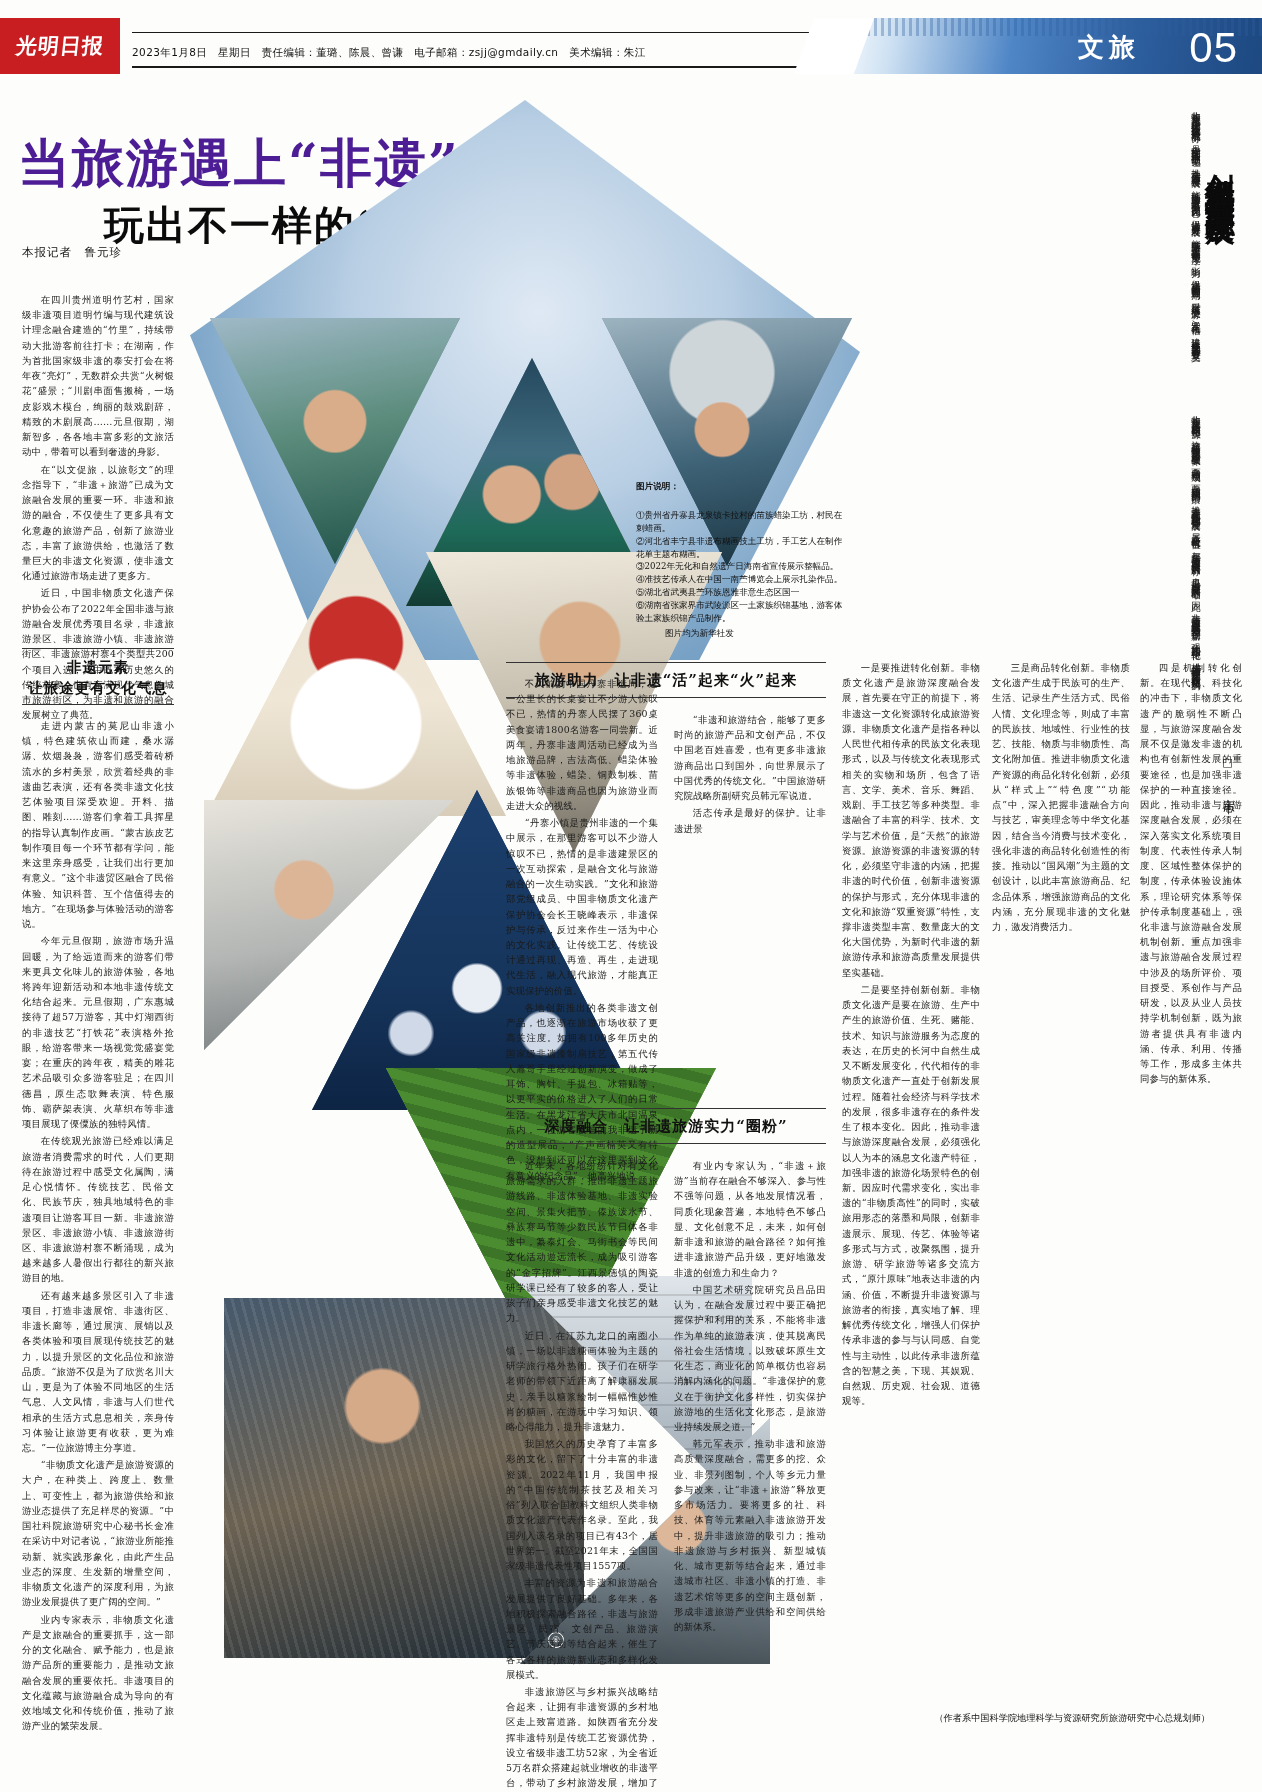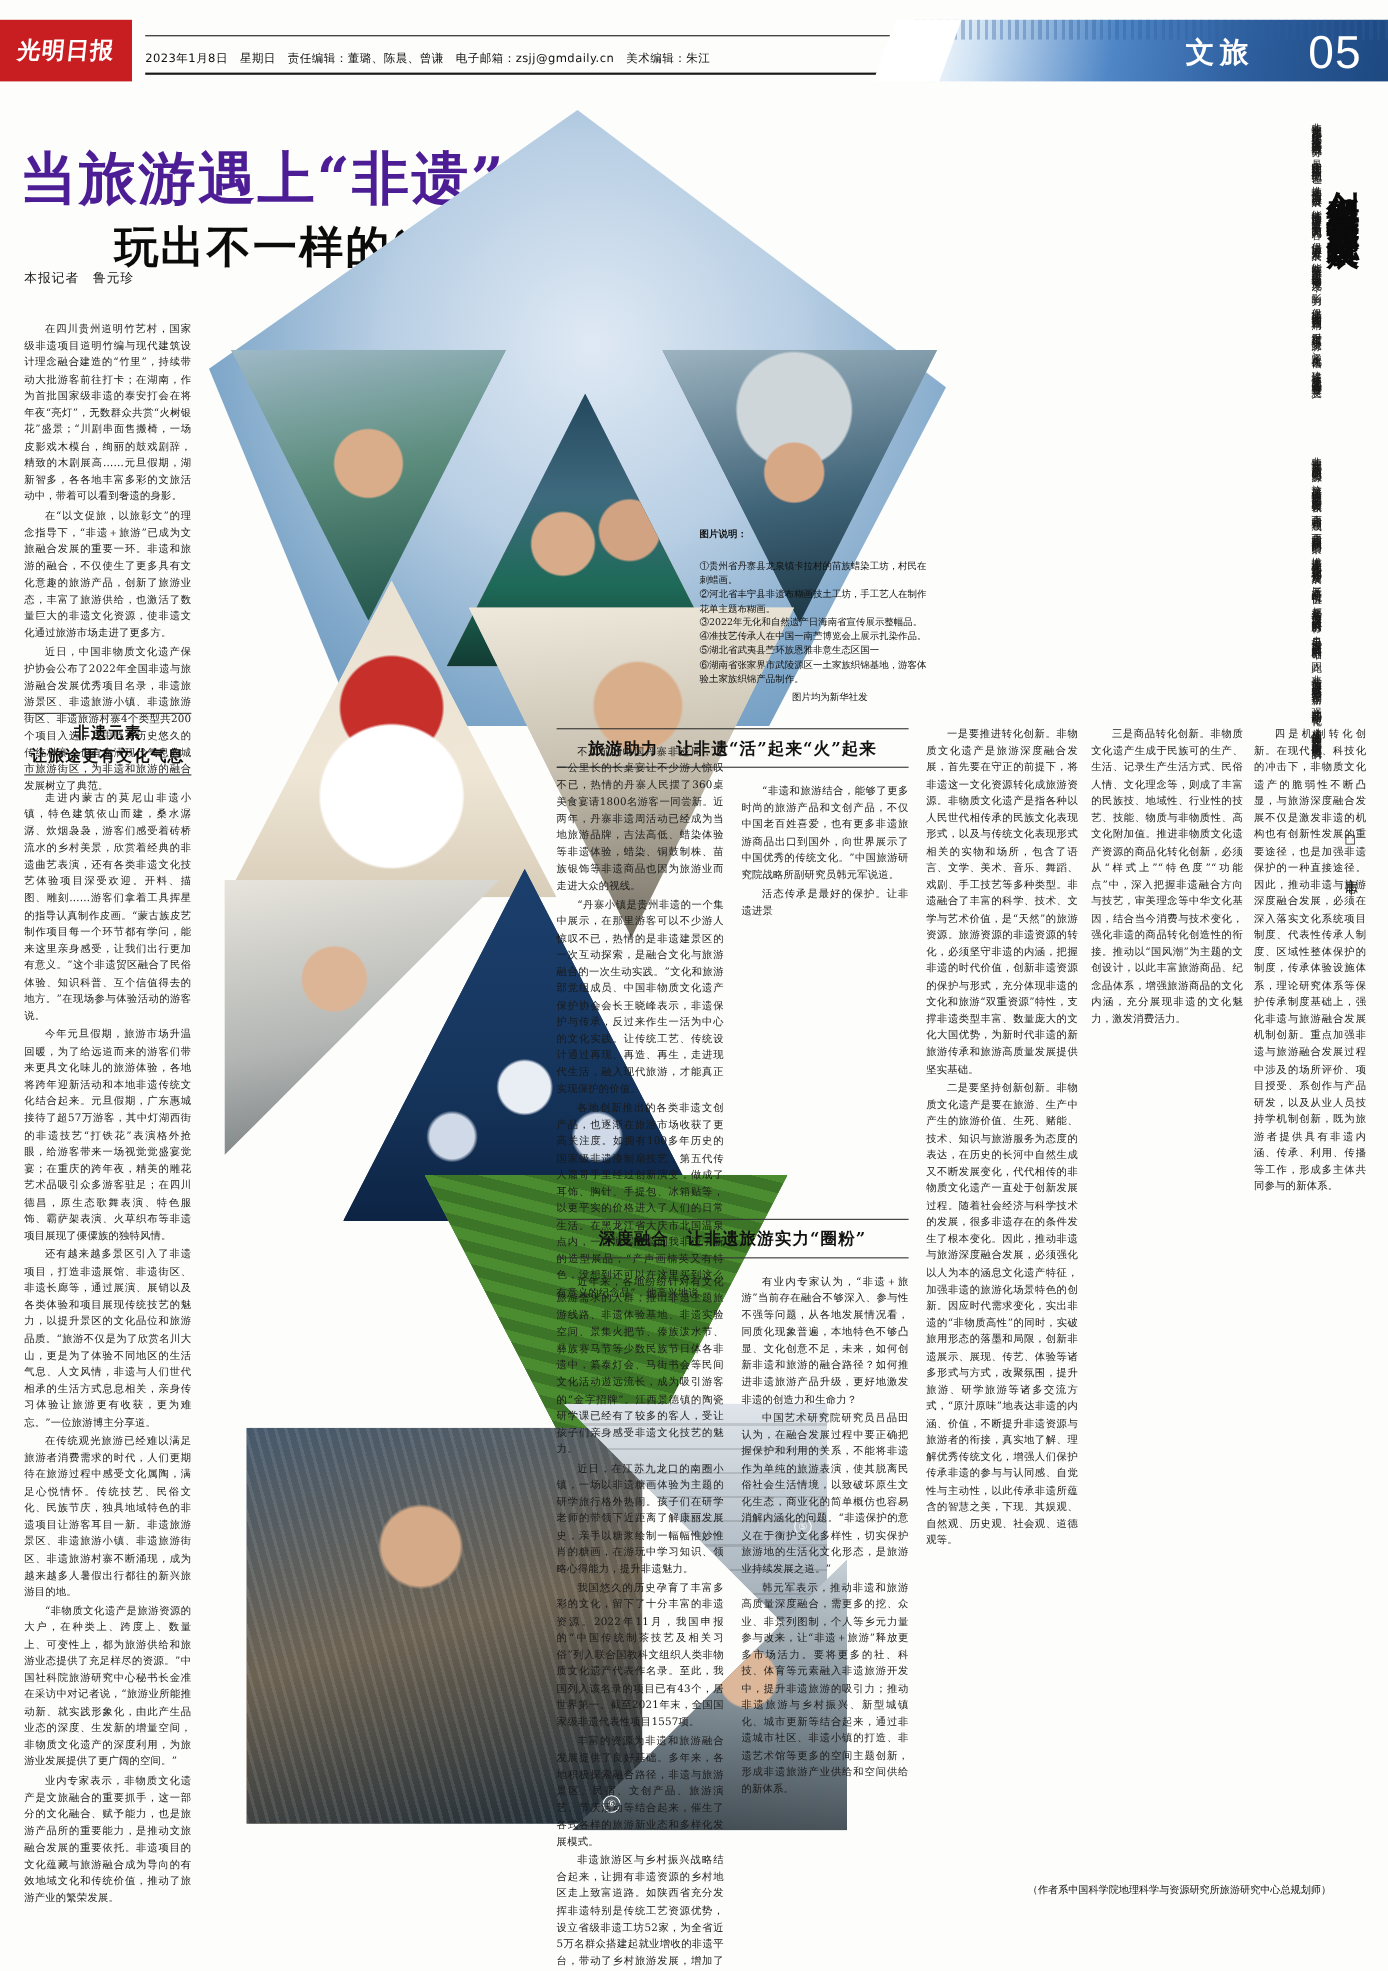--- a/index.html
+++ b/index.html
@@ -35,21 +35,21 @@
   .rule-top,.rule-bot{height:1px;background:#333;}
 
   
   .collage{position:absolute;left:190px;top:100px;width:670px;height:1580px;overflow:hidden;}
   .tri{position:absolute;overflow:hidden;}
   .ph{position:absolute;inset:0;background-size:cover;background-position:center;}
   .num{position:absolute;width:14px;height:14px;border-radius:50%;border:1px solid #fff;color:#fff;font-size:9px;line-height:14px;text-align:center;font-family:"Liberation Sans",sans-serif;}
 
   .capbox{position:absolute;left:636px;top:480px;width:210px;font-family:"DejaVu Serif","Liberation Serif",serif;font-size:8.6px;line-height:1.5;color:#111;}
   .capbox .t{font-weight:bold;margin-bottom:16px;}
-  .capcredit{position:absolute;left:720px;top:628px;font-size:8.6px;font-family:Liberation Mono, monospace;}
+  .capcredit{position:absolute;left:665px;top:628px;font-size:8.6px;font-family:Liberation Mono, monospace;}
 
   .signoff{font-family:"DejaVu Serif","Liberation Serif",serif;font-size:9.2px;text-align:right;}
 
   .author-mark{position:absolute;writing-mode:vertical-rl;text-orientation:upright;font-family:"DejaVu Serif","Liberation Serif",serif;font-size:11px;letter-spacing:2px;}
 </style>
 </head>
 <body>
 
 <div class="page">
 
@@ -194,22 +194,22 @@
     <div style="padding:7px 0 6px 0;text-align:center;font-family:'DejaVu Serif','Liberation Serif',serif;font-weight:bold;font-size:14.5px;line-height:1.45;letter-spacing:1px;">
       <div>非遗元素</div>
       <div>让旅途更有文化气息</div>
     </div>
     <div class="rule-bot"></div>
   </div>
 
   <div class="col" style="left:22px;top:718px;width:152px;">
     <p>走进内蒙古的莫尼山非遗小镇，特色建筑依山而建，桑水潺潺、炊烟袅袅，游客们感受着砖桥流水的乡村美景，欣赏着经典的非遗曲艺表演，还有各类非遗文化技艺体验项目深受欢迎。开料、描图、雕刻……游客们拿着工具挥星的指导认真制作皮画。“蒙古族皮艺制作项目每一个环节都有学问，能来这里亲身感受，让我们出行更加有意义。”这个非遗贸区融合了民俗体验、知识科普、互个信值得去的地方。”在现场参与体验活动的游客说。</p>
     <p>今年元旦假期，旅游市场升温回暖，为了给远道而来的游客们带来更具文化味儿的旅游体验，各地将跨年迎新活动和本地非遗传统文化结合起来。元旦假期，广东惠城接待了超57万游客，其中灯湖西街的非遗技艺“打铁花”表演格外抢眼，给游客带来一场视觉觉盛宴觉宴；在重庆的跨年夜，精美的雕花艺术品吸引众多游客驻足；在四川德昌，原生态歌舞表演、特色服饰、霸萨架表演、火草织布等非遗项目展现了傈僳族的独特风情。</p>
+    <p>在传统观光旅游已经难以满足旅游者消费需求的时代，人们更期待在旅游过程中感受文化属陶，满足心悦情怀。传统技艺、民俗文化、民族节庆，独具地域特色的非遗项目让游客耳目一新。非遗旅游景区、非遗旅游小镇、非遗旅游街区、非遗旅游村寨不断涌现，成为越来越多人暑假出行都往的新兴旅游目的地。</p>
     <p>还有越来越多景区引入了非遗项目，打造非遗展馆、非遗街区、非遗长廊等，通过展演、展销以及各类体验和项目展现传统技艺的魅力，以提升景区的文化品位和旅游品质。“旅游不仅是为了欣赏名川大山，更是为了体验不同地区的生活气息、人文风情，非遗与人们世代相承的生活方式息息相关，亲身传习体验让旅游更有收获，更为难忘。”一位旅游博主分享道。</p>
-    <p>在传统观光旅游已经难以满足旅游者消费需求的时代，人们更期待在旅游过程中感受文化属陶，满足心悦情怀。传统技艺、民俗文化、民族节庆，独具地域特色的非遗项目让游客耳目一新。非遗旅游景区、非遗旅游小镇、非遗旅游街区、非遗旅游村寨不断涌现，成为越来越多人暑假出行都往的新兴旅游目的地。</p>
     <p>“非物质文化遗产是旅游资源的大户，在种类上、跨度上、数量上、可变性上，都为旅游供给和旅游业态提供了充足样尽的资源。”中国社科院旅游研究中心秘书长金准在采访中对记者说，“旅游业所能推动新、就实践形象化，由此产生品业态的深度、生发新的增量空间，非物质文化遗产的深度利用，为旅游业发展提供了更广阔的空间。”</p>
     <p>业内专家表示，非物质文化遗产是文旅融合的重要抓手，这一部分的文化融合、赋予能力，也是旅游产品所的重要能力，是推动文旅融合发展的重要依托。非遗项目的文化蕴藏与旅游融合成为导向的有效地域文化和传统价值，推动了旅游产业的繁荣发展。</p>
   </div>
 
   <div style="position:absolute;left:506px;top:662px;width:320px;">
     <div class="rule-top"></div>
     <div style="padding:8px 0 7px 0;text-align:center;font-family:'DejaVu Serif','Liberation Serif',serif;font-weight:bold;font-size:15px;letter-spacing:1px;">旅游助力　让非遗“活”起来“火”起来</div>
     <div class="rule-bot"></div>
   </div>
 

